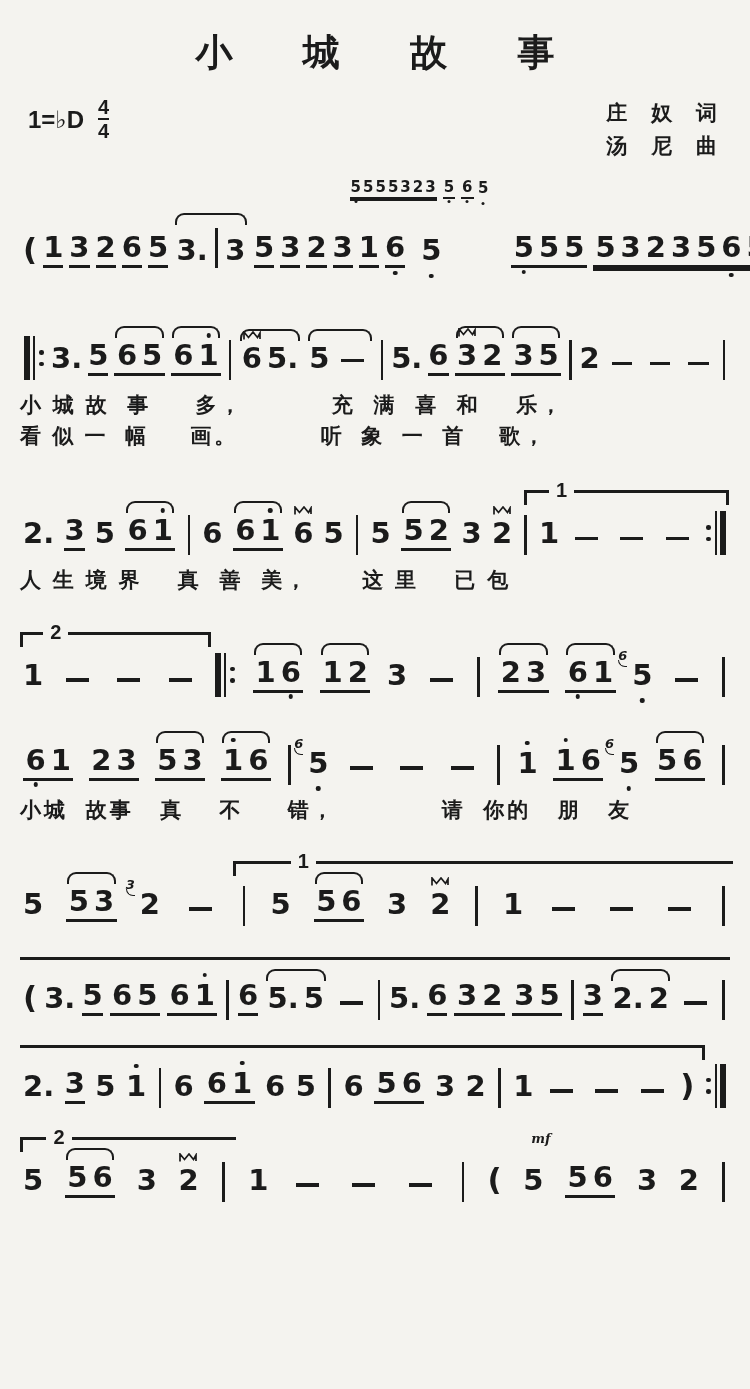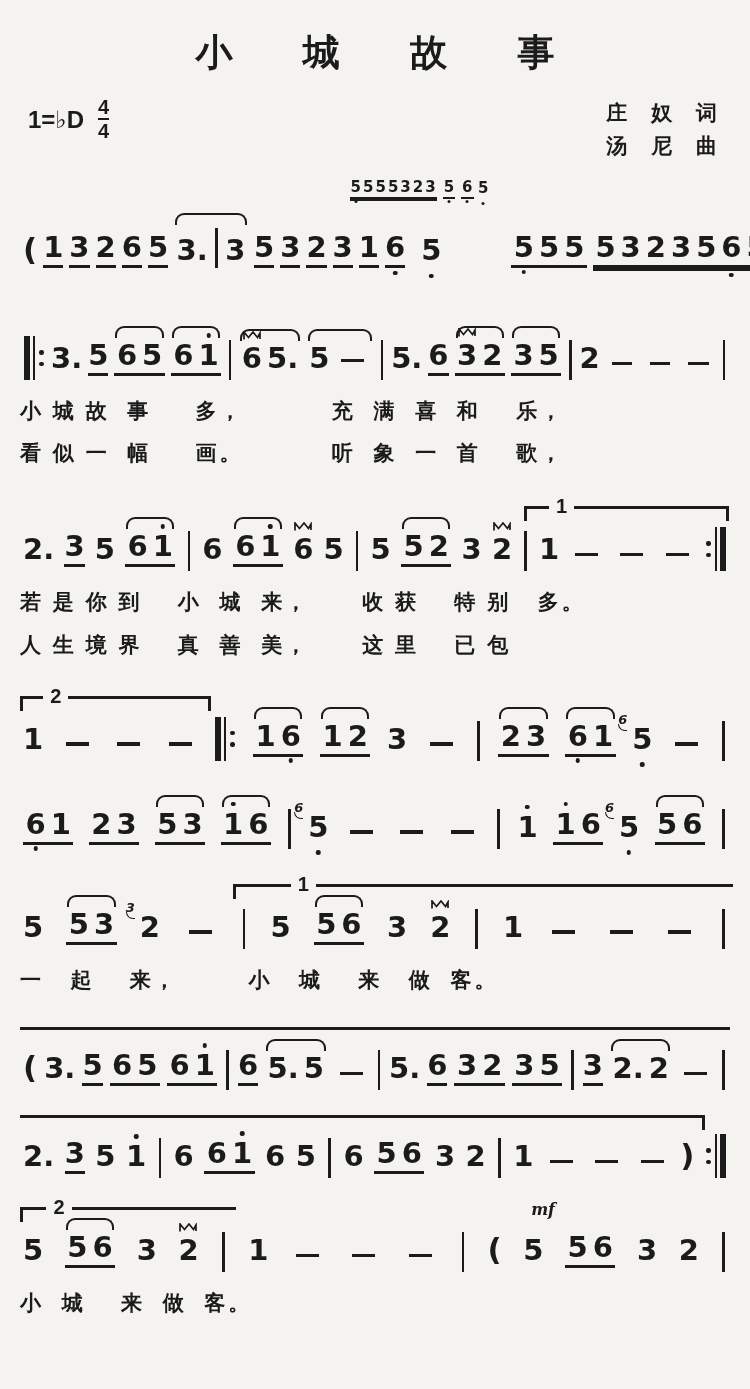--- a/index.html
+++ b/index.html
@@ -63,35 +63,35 @@
   .rdots{display:flex;flex-direction:column;justify-content:center;gap:7px;height:40px;margin:0 2.5px;}
   .rdots i{width:4.5px;height:4.5px;border-radius:50%;background:#1b1b1b;display:block;}
   
   .volta{position:absolute;top:-19px;height:12px;border-top:3px solid #1b1b1b;}
   .volta.lh{border-left:3px solid #1b1b1b;}
   .volta.rh{border-right:3px solid #1b1b1b;}
   .vlabel{position:absolute;top:-13px;left:11%;background:#f4f3ef;padding:0 7px;font-size:20px;font-weight:700;line-height:1;}
   .tline{position:absolute;top:-17px;height:12px;border-top:3px solid #1b1b1b;}
   .tline.rh{border-right:3px solid #1b1b1b;}
   .mf{position:absolute;top:-24px;font-family:"DejaVu Serif","Liberation Serif",serif;
-    font-style:italic;font-weight:700;font-size:16px;line-height:1;}
+    font-style:italic;font-weight:700;font-size:13px;line-height:1;}
   .smallrun{position:absolute;top:-46px;display:flex;align-items:flex-end;}
   .smallrun .tok{font-size:15px;margin:0 1.5px;}
   .smallrun .grp{margin:0 3px;padding-bottom:2px;}
   .smallrun .grp .tok{margin:0 1px;}
   .smallrun .grp.u1,.smallrun .grp.u2{border-bottom:2px solid #1b1b1b;}
   .smallrun .grp.u2::after{height:2px;bottom:-4px;}
   .smallrun .dot{width:3px;height:3px;}
   .smallrun .ld{bottom:-6px;}
   .smallrun .grp .ld{bottom:-8px;}
   .lyrics{
     white-space:pre;font-weight:700;font-size:21px;letter-spacing:3px;
-    margin-top:22px;line-height:1.2;
-  }
-  .lyrics + .lyrics{margin-top:17px;}
+    margin-top:16px;line-height:1.2;
+  }
+  .lyrics + .lyrics{margin-top:7px;font-family:Liberation Serif, serif;}
 </style>
 </head>
 <body>
 
 <div class="page">
   <div class="title">小 城 故 事</div>
   <div class="keyrow">
     <div class="keysig">
       <span>1=♭D</span>
       <span class="ts">
@@ -258,21 +258,20 @@
           <span class="dash"></span>
           <span class="rep">
             <span class="rdots">
               <i></i>
               <i></i>
             </span>
             <b class="thin"></b>
             <b class="thick"></b>
           </span>
         </div>
-        <div class="lyrics">若 是 你 到    小  城  来，      收 获    特 别   多。</div>
         <div class="lyrics">人 生 境 界    真  善  美，      这 里    已 包</div>
       </div>
       <div class="system sys3">
         <div class="notes">
           <div class="volta lh rh" style="left: 0%; width: 26%;">
             <b class="vlabel">2</b>
           </div>
           <span class="tok">1</span>
           <span class="dash"></span>
           <span class="dash"></span>
@@ -338,20 +337,21 @@
             <span class="tok">1<i class="dot hd"></i></span>
             <span class="tok">6</span>
           </span>
           <span class="tok">5<i class="dot ld"></i><i class="grace">6</i></span>
           <span class="grp arc u1">
             <span class="tok">5</span>
             <span class="tok">6</span>
           </span>
           <span class="bar"></span>
         </div>
+        <div class="lyrics">小城  故事   真    不     错，            请  你的   朋   友</div>
       </div>
       <div class="system sys5">
         <div class="notes">
           <div class="volta lh" style="left: 30%; width: 70%;">
             <b class="vlabel">1</b>
           </div>
           <span class="tok">5</span>
           <span class="grp arc u1">
             <span class="tok">5</span>
             <span class="tok">3</span>
@@ -368,21 +368,20 @@
           <span class="tok">2<i class="mord"><svg width="19" height="9" viewBox="0 0 19 9">
                 <path d="M1.5 8.5 L1.5 1 L6 6.5 L10.5 1 L15 6.5 L17.5 2 L17.5 8" fill="none" stroke="#1b1b1b" stroke-width="1.7"></path>
               </svg></i></span>
           <span class="bar"></span>
           <span class="tok">1</span>
           <span class="dash"></span>
           <span class="dash"></span>
           <span class="dash"></span>
           <span class="bar"></span>
         </div>
-        <div class="lyrics">一   起    来，        小   城    来   做  客。</div>
       </div>
       <div class="system sys6">
         <div class="notes">
           <div class="tline" style="left: 0%; width: 100%;"></div>
           <span class="tok paren">(</span>
           <span class="tok">3.</span>
           <span class="tok u1">5</span>
           <span class="grp u1">
             <span class="tok">6</span>
             <span class="tok">5</span>
@@ -482,16 +481,15 @@
           <span class="tok paren">(</span>
           <span class="tok">5</span>
           <span class="grp u1">
             <span class="tok">5</span>
             <span class="tok">6</span>
           </span>
           <span class="tok">3</span>
           <span class="tok">2</span>
           <span class="bar"></span>
         </div>
-        <div class="lyrics">小  城    来  做  客。</div>
       </div>
     </div>
 </div>
 
 </body></html>

